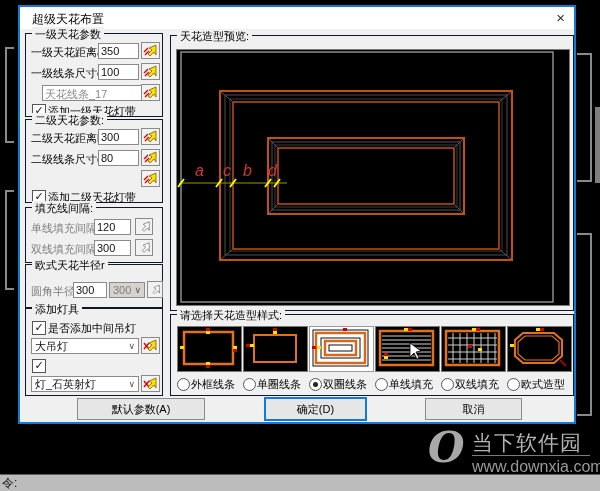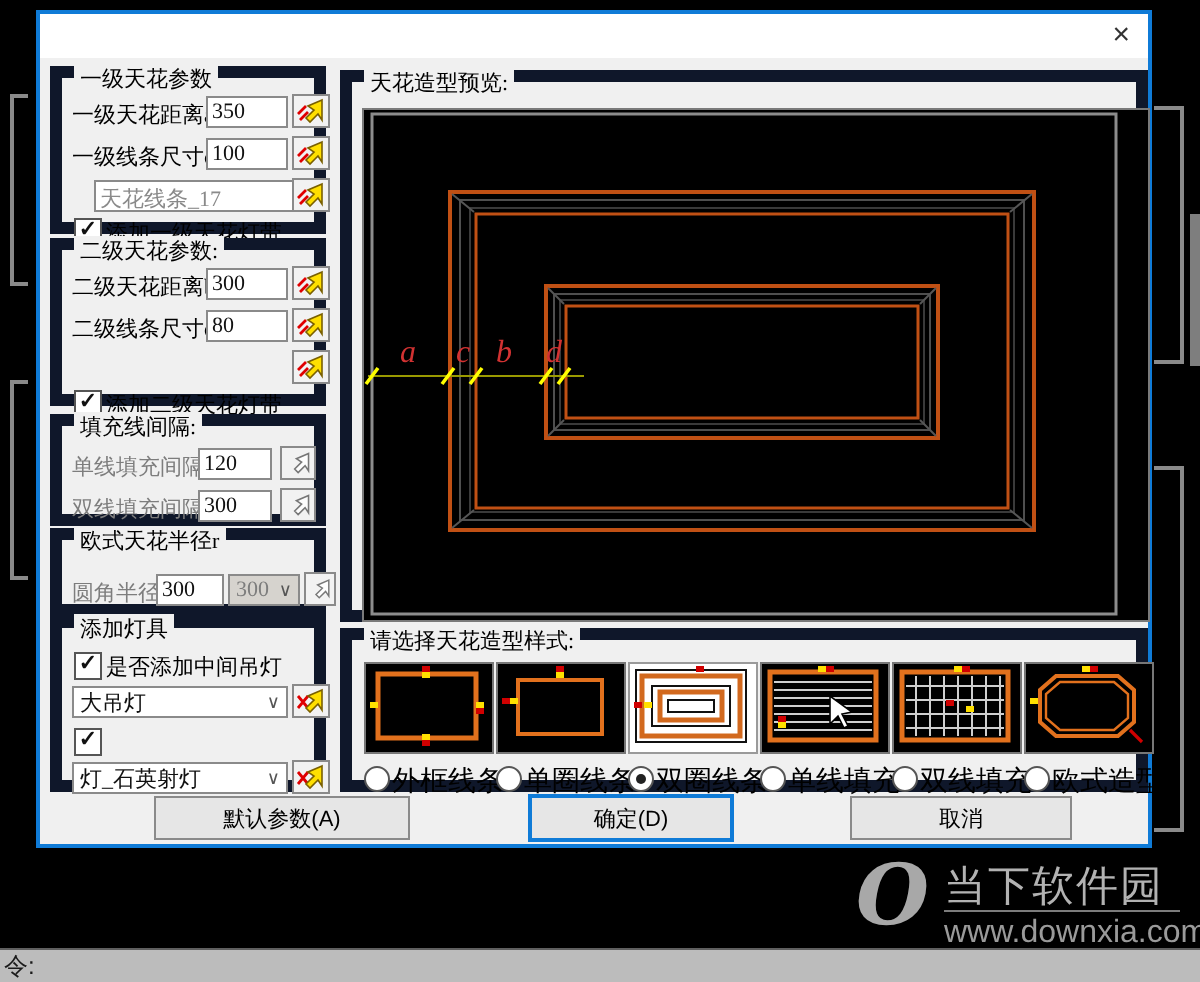--- a/index.html
+++ b/index.html
@@ -11,21 +11,21 @@
   .bracket-left{border-left:2px solid #8a8a8a;border-top:2px solid #8a8a8a;border-bottom:2px solid #8a8a8a;width:9px;background:transparent;}
   .bracket-right{border-right:2px solid #8a8a8a;border-top:2px solid #8a8a8a;border-bottom:2px solid #8a8a8a;width:15px;background:transparent;}
   .side-strip{background:#7e7e7e;}
 
   
   .dialog{left:18px;top:5px;width:558px;height:419px;background:#f0f0f0;border:2px solid #0f7bd7;}
   .titlebar{left:0;top:0;width:100%;height:22px;background:#ffffff;}
   .title-text{position:absolute;left:12px;top:4px;font-size:12px;color:#000;}
   .close-x{position:absolute;right:9px;top:2px;font-size:15px;color:#333;cursor:default;line-height:18px;}
 
-  .group{border:6px solid #0f172a;background:transparent;font-family:Liberation Serif, serif;}
+  .group{border:1px solid #0f172a;background:transparent;}
   .group .legend{position:absolute;top:-7px;left:6px;background:#f0f0f0;padding:0 3px;color:#000;white-space:nowrap;}
 
   .lbl{position:absolute;white-space:nowrap;color:#000;}
   .lbl.dis{color:#7d7d7d;}
   .tbox{position:absolute;box-sizing:border-box;height:16px;border:1px solid #8a8a8a;background:#fff;
         font-family:inherit;font-size:11px;padding:0 2px;color:#111;}
   .tbox.graytext{color:#8a8a8a;}
   .dropbox{position:absolute;box-sizing:border-box;height:16px;border:1px solid #8a8a8a;background:#fff;
            display:flex;align-items:center;justify-content:space-between;padding:0 3px;overflow:hidden;}
   .dropbox.disabled{background:#d6d3ce;color:#7d7d7d;}
@@ -40,21 +40,21 @@
   .btn.primary{border:2px solid #0f7bd7;}
 
   
   .canvas{background:#000;border:1px solid #7a7a7a;}
 
   
   .thumb{position:absolute;width:63px;height:44px;background:#000;border:1px solid #777;}
   .thumb.sel{background:#fff;border:1px solid #9a9a9a;}
   .radio{position:absolute;width:11px;height:11px;border:1px solid #555;border-radius:50%;background:#fff;}
   .radio.sel::after{content:"";position:absolute;left:2.5px;top:2.5px;width:5px;height:5px;border-radius:50%;background:#222;}
-  .radio-lbl{position:absolute;white-space:nowrap;color:#000;font-size:14px;}
+  .radio-lbl{position:absolute;white-space:nowrap;color:#000;font-size:11px;}
 
   
   .cmdbar{left:0;top:474px;width:600px;height:17px;background:#bcbcbc;border-top:1px solid #5f5f5f;color:#1a1a1a;
           font-size:12px;line-height:16px;padding-left:2px;}
   .wm{right:2px;top:427px;width:170px;height:46px;color:#a8a8a8;}
   .wm-logo{position:absolute;left:0;top:-4px;font-family:"DejaVu Serif","Liberation Serif",serif;
            font-style:italic;font-weight:bold;font-size:42px;color:#a8a8a8;}
   .wm-name{position:absolute;left:44px;top:2px;font-size:21px;letter-spacing:1px;color:#b2b2b2;white-space:nowrap;}
   .wm-line{position:absolute;left:44px;top:28px;width:118px;height:1px;background:#7c7c7c;}
   .wm-url{position:absolute;left:44px;top:31px;font-size:16px;color:#9a9a9a;white-space:nowrap;}
@@ -64,20 +64,21 @@
 
 <div class="abs bracket-left" style="left:5px;top:47px;height:96px;"></div>
 <div class="abs bracket-left" style="left:5px;top:190px;height:100px;"></div>
 <div class="abs bracket-right" style="left:577px;top:53px;height:129px;"></div>
 <div class="abs bracket-right" style="left:577px;top:233px;height:183px;"></div>
 <div class="abs side-strip" style="left:595px;top:107px;width:5px;height:76px;"></div>
 
 <div class="abs dialog">
 
   <div class="abs titlebar">
+    <span class="title-text">超级天花布置</span>
     <span class="close-x">×</span>
   </div>
 
   <div class="abs group" style="left:5px;top:26px;width:138px;height:84px;">
     <span class="legend">一级天花参数</span>
     <span class="lbl" style="left:5px;top:11px;">一级天花距离a</span>
     <input class="tbox" style="left: 72px; top: 9px; width: 41px;" value="350">
     <button class="pickbtn" style="left:115px;top:8px;">
       <svg width="15" height="13" viewBox="0 0 15 13">
         <path d="M1,8 L5,4 M2,11 L6,7" stroke="#e00000" stroke-width="1.4" fill="none"></path>
@@ -299,21 +300,21 @@
     <span class="radio" style="left:204px;top:63px;"></span>
     <span class="radio-lbl" style="left:218px;top:62px;">单线填充</span>
     <span class="radio" style="left:270px;top:63px;"></span>
     <span class="radio-lbl" style="left:284px;top:62px;">双线填充</span>
     <span class="radio" style="left:336px;top:63px;"></span>
     <span class="radio-lbl" style="left:350px;top:62px;">欧式造型</span>
   </div>
 
   <button class="btn primary" style="left:244px;top:390px;width:103px;height:24px;">确定(D)</button>
   <button class="btn" style="left:57px;top:391px;width:128px;">默认参数(A)</button>
-  <button class="btn" style="left:405px;top:391px;width:111px;">取消</button>
+  <button class="btn" style="left:405px;top:391px;width:97px;">取消</button>
 </div>
 
 <div class="abs wm">
   <span class="wm-logo">O</span>
   <span class="wm-name">当下软件园</span>
   <span class="wm-line"></span>
   <span class="wm-url">www.downxia.com</span>
 </div>
 
 <div class="abs cmdbar">

